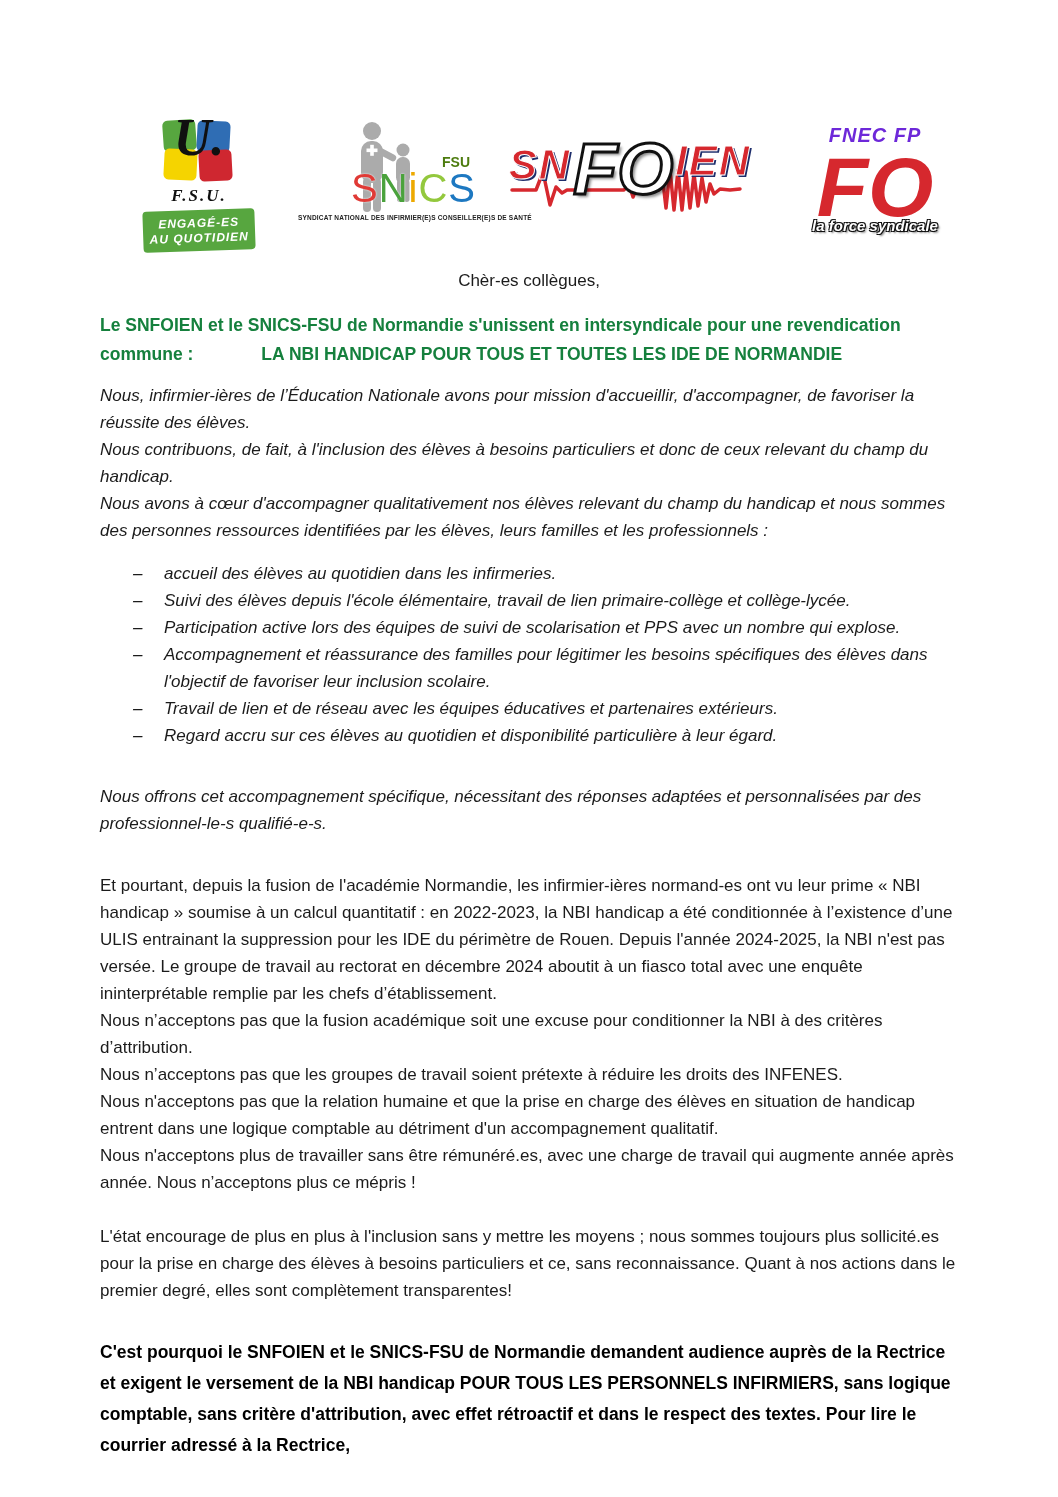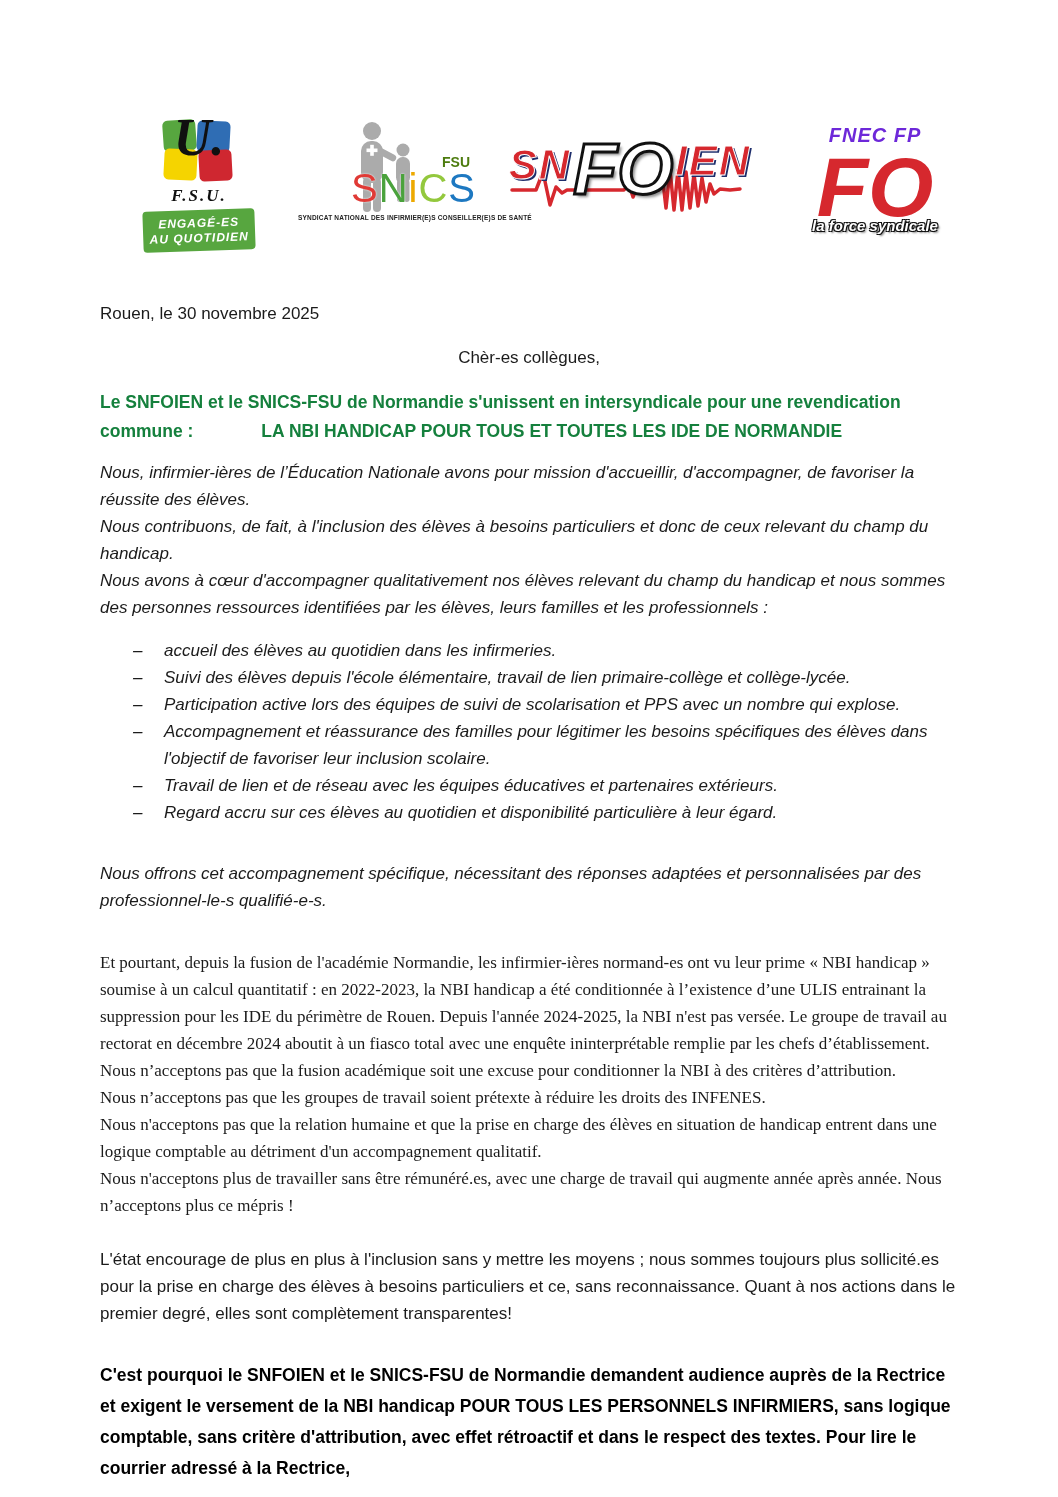--- a/index.html
+++ b/index.html
@@ -99,21 +99,21 @@
   .date-line{margin-top:50px;}
   .salutation{margin-top:17px;text-align:center;}
   .heading{margin-top:8px;font-weight:bold;font-size:17.5px;line-height:29px;color:#15803d;}
   .heading .spacer{display:inline-block;width:68px;}
   .intro{margin-top:13px;font-style:italic;}
   .intro p{margin:0;}
   .bullet-list{margin:16px 0 0 33px;padding:0;list-style:none;font-style:italic;}
   .bullet-list li{position:relative;padding-left:31px;}
   .bullet-list li::before{content:"–";position:absolute;left:0;top:0;}
   .offer{margin-top:34px;font-style:italic;}
-  .body-block{margin-top:35px;font-family:Liberation Serif, serif;}
+  .body-block{margin-top:35px;}
   .body-block p{margin:0;}
   .state-par{margin-top:27px;}
   .closing{margin-top:33px;font-weight:bold;color:#000;line-height:31px;font-size:17.5px;}
 </style>
 </head>
 <body>
 
 <div class="page">
 
   <div class="logo-band">
@@ -170,21 +170,20 @@
     <div class="logo logo-fnec">
       <div class="fnec-top">FNEC FP</div>
       <div class="fnec-fo">FO</div>
       <div class="fnec-tag">la force syndicale</div>
     </div>
 
   </div>
 
   <div class="content">
 
-    <p class="date-line">Rouen, le 30 novembre 2025</p>
 
     <p class="salutation">Chèr-es collègues,</p>
 
     <div class="heading">
       <div>Le SNFOIEN et le SNICS-FSU de Normandie s'unissent en intersyndicale pour une revendication</div>
       <div><span>commune :</span><span class="spacer"></span><span>LA NBI HANDICAP POUR TOUS ET TOUTES LES IDE DE NORMANDIE</span></div>
     </div>
 
     <div class="intro">
       <p>Nous, infirmier-ières de l’Éducation Nationale avons pour mission d'accueillir, d'accompagner, de favoriser la réussite des élèves.</p>

